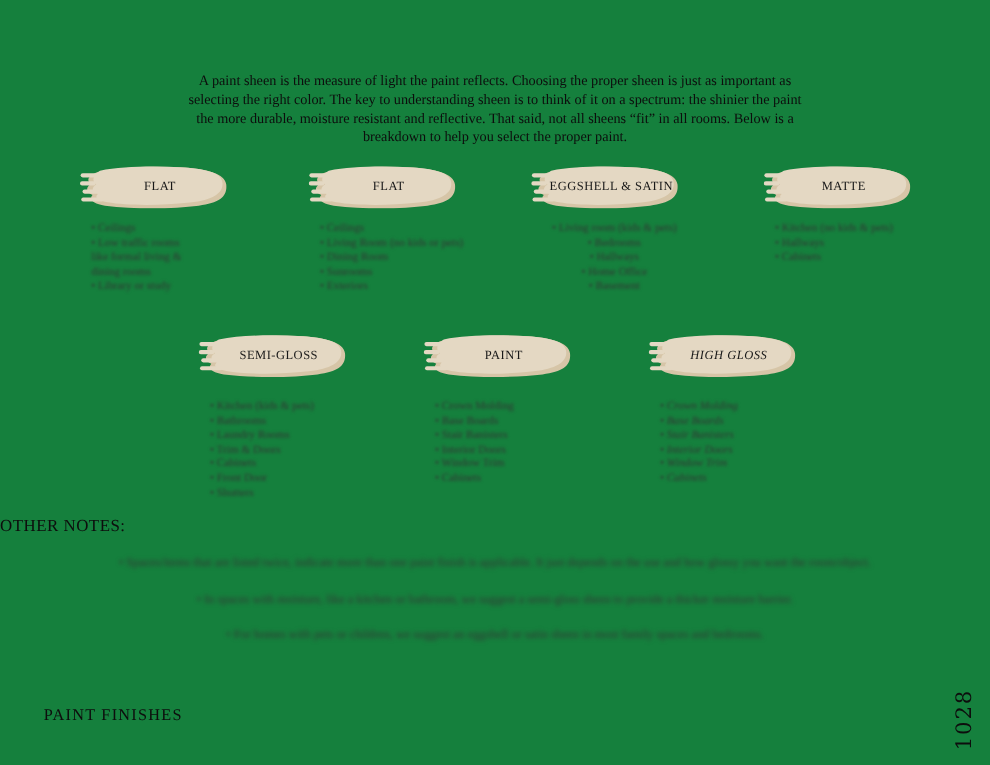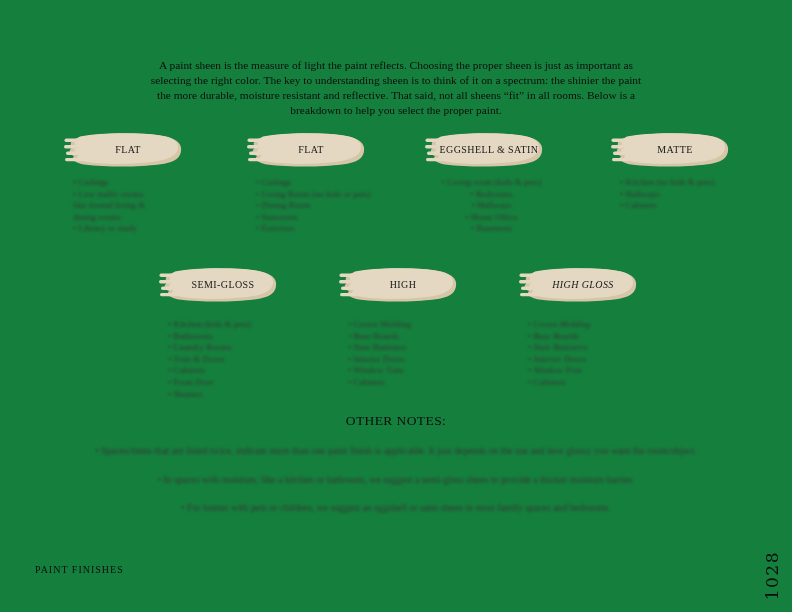--- a/index.html
+++ b/index.html
@@ -32,31 +32,31 @@
     font-size:10px;letter-spacing:0.4px;color:#181818;white-space:nowrap;
   }
   .sheen-list{
     margin:10px 0 0 9px;font-size:9px;line-height:11.6px;color:#333;
     white-space:pre;filter:blur(1.45px);
   }
   #row2 .sheen-list{margin-top:17px;}
   .sheen-item{white-space:pre;}
   
   .other-notes-title{
-    position:absolute;top:413px;left:0;width:100%;text-align:center;
+    position:absolute;top:413px;left:0;width:100%;
     font-size:13.5px;font-weight:normal;letter-spacing:0.4px;margin:0;color:#0d0d0d;
   }
   .notes{position:absolute;top:444px;left:60px;right:60px;text-align:center;}
   .note{
     max-width:662px;margin:0 auto 15px auto;font-size:9.8px;line-height:13.5px;
     color:#333;filter:blur(1.5px);
   }
   
   .footer-label{
-    position:absolute;left:35px;top:564px;font-size:10px;letter-spacing:1px;color:#0d0d0d;
+    position:absolute;left:35px;top:564px;font-size:13px;letter-spacing:1px;color:#0d0d0d;
   }
   .logo{
     position:absolute;right:12px;bottom:7px;display:flex;align-items:flex-end;
   }
   .logo-num{
     writing-mode:vertical-rl;transform:rotate(180deg);
     font-family:"DejaVu Serif","Liberation Serif",serif;
     font-size:17px;letter-spacing:1.5px;line-height:1;color:#0d0d0d;
     margin-bottom:5px;margin-right:-1px;
   }
@@ -167,21 +167,21 @@
       <svg class="sw-svg" viewBox="0 0 120 36" aria-hidden="true">
         <path class="sw-back" d="M13,7 C6,10 5,14 9,16 C4,19 5,23 10,25 C7,28 10,32 20,33.5 C45,36.5 75,36 95,33.5 C112,31.5 118,26 117,16.5 C116,8 102,4 80,2.8 C55,1.5 28,3 13,7 Z"></path>
         <path class="sw-main" d="M16,5.5 C34,2 60,1.5 83,3 C103,4.5 113.5,7.5 114,15.5 C114.5,23.5 106,29 88,31 C62,33.8 38,33.4 22,30.8 C13,29.2 11.5,26.5 14.5,24 C8.5,22 9.5,18.5 13,16.5 C9,13.5 10.5,8.8 16,5.5 Z"></path>
         <g class="sw-streaks">
           <rect x="0.5" y="7.5" width="16" height="3.4" rx="1.7"></rect>
           <rect x="0" y="14" width="12.5" height="3.4" rx="1.7"></rect>
           <rect x="2" y="20.5" width="14.5" height="3.4" rx="1.7"></rect>
           <rect x="1" y="27" width="18" height="3.2" rx="1.6"></rect>
         </g>
       </svg>
-      <span class="sw-label">HIGH</span>
+      <span class="sw-label">PAINT</span>
     </div>
     <div class="sheen-list"><div class="sheen-item">• Crown Molding</div><div class="sheen-item">• Base Boards</div><div class="sheen-item">• Stair Banisters</div><div class="sheen-item">• Interior Doors</div><div class="sheen-item">• Window Trim</div><div class="sheen-item">• Cabinets</div></div>
   </div>
 
   <div class="sheen-col">
     <div class="swatch">
       <svg class="sw-svg" viewBox="0 0 120 36" aria-hidden="true">
         <path class="sw-back" d="M13,7 C6,10 5,14 9,16 C4,19 5,23 10,25 C7,28 10,32 20,33.5 C45,36.5 75,36 95,33.5 C112,31.5 118,26 117,16.5 C116,8 102,4 80,2.8 C55,1.5 28,3 13,7 Z"></path>
         <path class="sw-main" d="M16,5.5 C34,2 60,1.5 83,3 C103,4.5 113.5,7.5 114,15.5 C114.5,23.5 106,29 88,31 C62,33.8 38,33.4 22,30.8 C13,29.2 11.5,26.5 14.5,24 C8.5,22 9.5,18.5 13,16.5 C9,13.5 10.5,8.8 16,5.5 Z"></path>
         <g class="sw-streaks">

